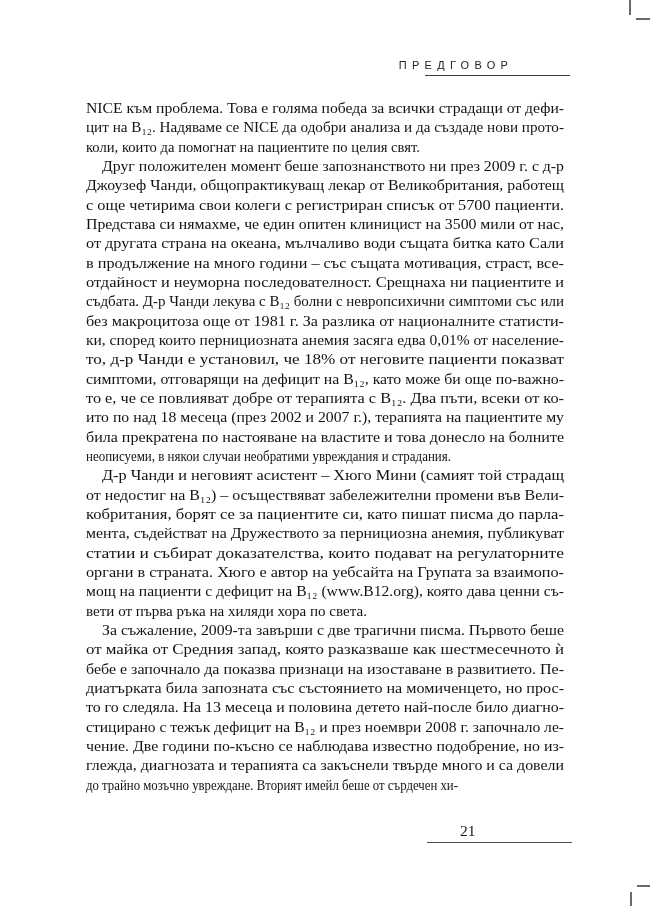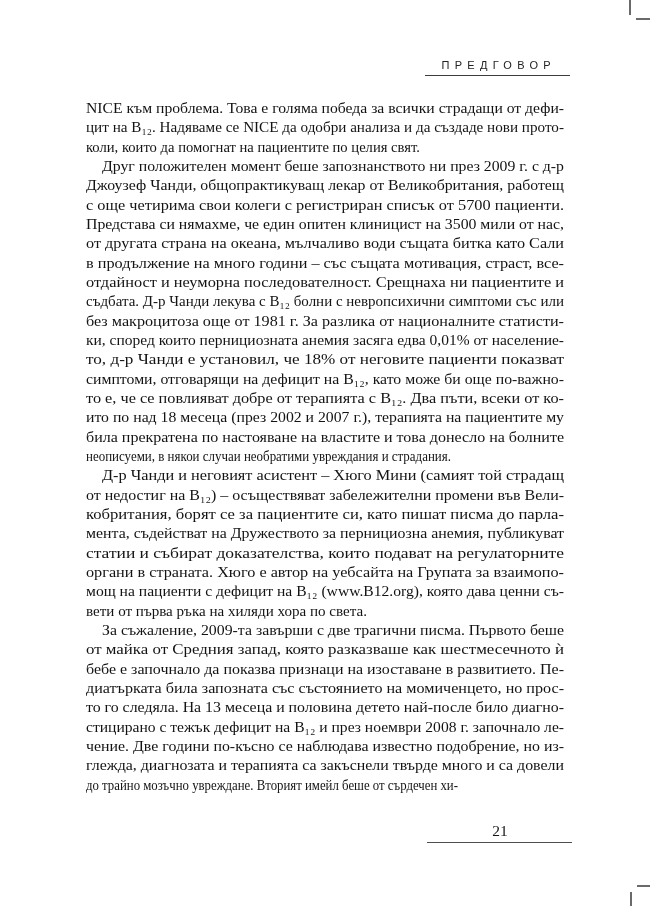--- a/index.html
+++ b/index.html
@@ -14,21 +14,21 @@
     background: #ffffff;
     overflow: hidden;
     font-family: "Liberation Serif", "DejaVu Serif", serif;
   }
   
   .running-head-text {
     position: absolute;
     left: 356px;
     top: 59px;
     width: 200px;
-    text-align: right;
+    text-align: center;
     font-family: "Liberation Sans", "DejaVu Sans", sans-serif;
     font-size: 11px;
     line-height: 13px;
     letter-spacing: 5.3px;
     color: #222222;
     white-space: nowrap;
   }
   .running-head-rule {
     position: absolute;
     left: 425px;
@@ -43,24 +43,24 @@
     left: 86px;
     top: 96px;
   }
   .body-text text {
     font-family: "Liberation Serif", "DejaVu Serif", serif;
     font-size: 15px;
   }
   
   .folio {
     position: absolute;
-    left: 450px;
+    left: 460px;
     top: 824px;
     width: 100px;
-    text-align: center;
+    text-align: left;
     font-size: 15.5px;
     line-height: 14px;
     color: #161616;
   }
   .footer-rule {
     position: absolute;
     left: 427px;
     top: 842px;
     width: 145px;
     height: 1.2px;

